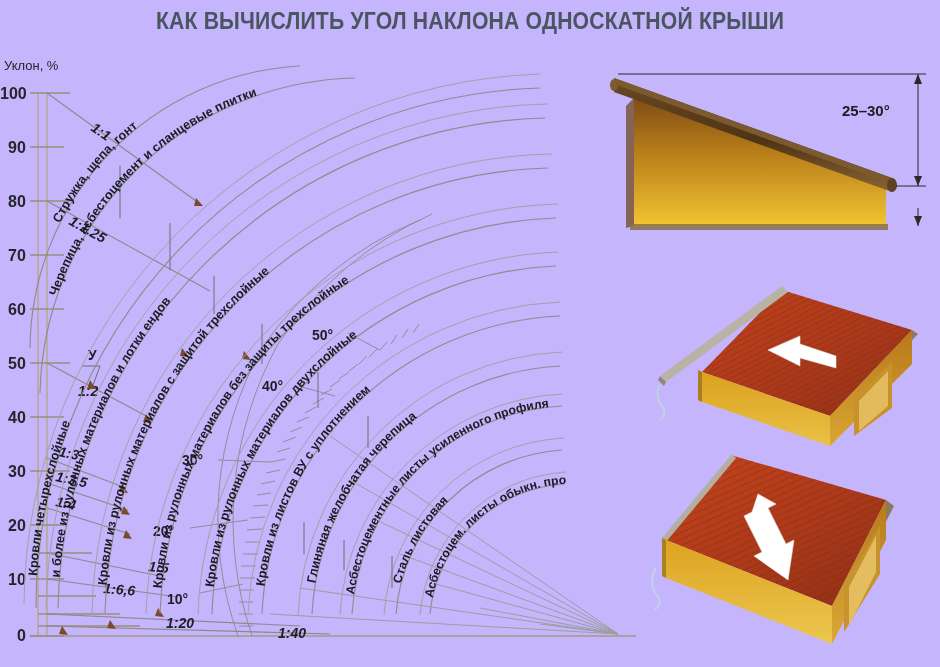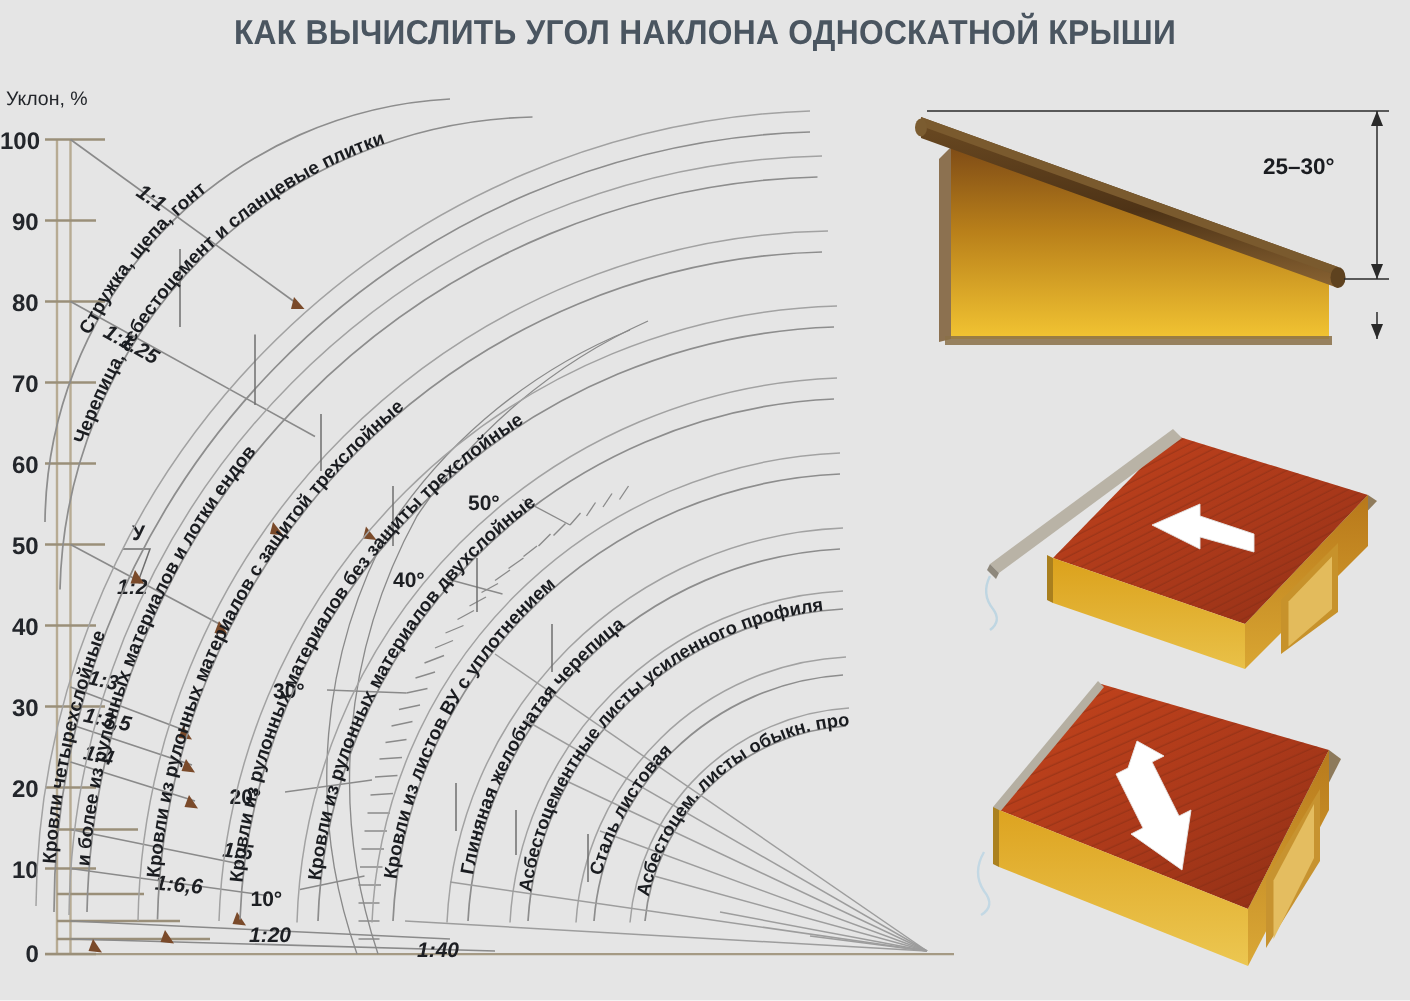--- a/index.html
+++ b/index.html
@@ -4,21 +4,21 @@
 <style>
   html, body {
     margin: 0;
     padding: 0;
     background: #ffffff;
   }
   #page {
     position: relative;
     width: 940px;
     height: 667px;
-    background: #e5e5e5;
+    background: #c4b5fd;
     overflow: hidden;
     font-family: "Liberation Sans", sans-serif;
   }
 
   
   #title {
     position: absolute;
     left: 0;
     top: 8px;
     width: 940px;

